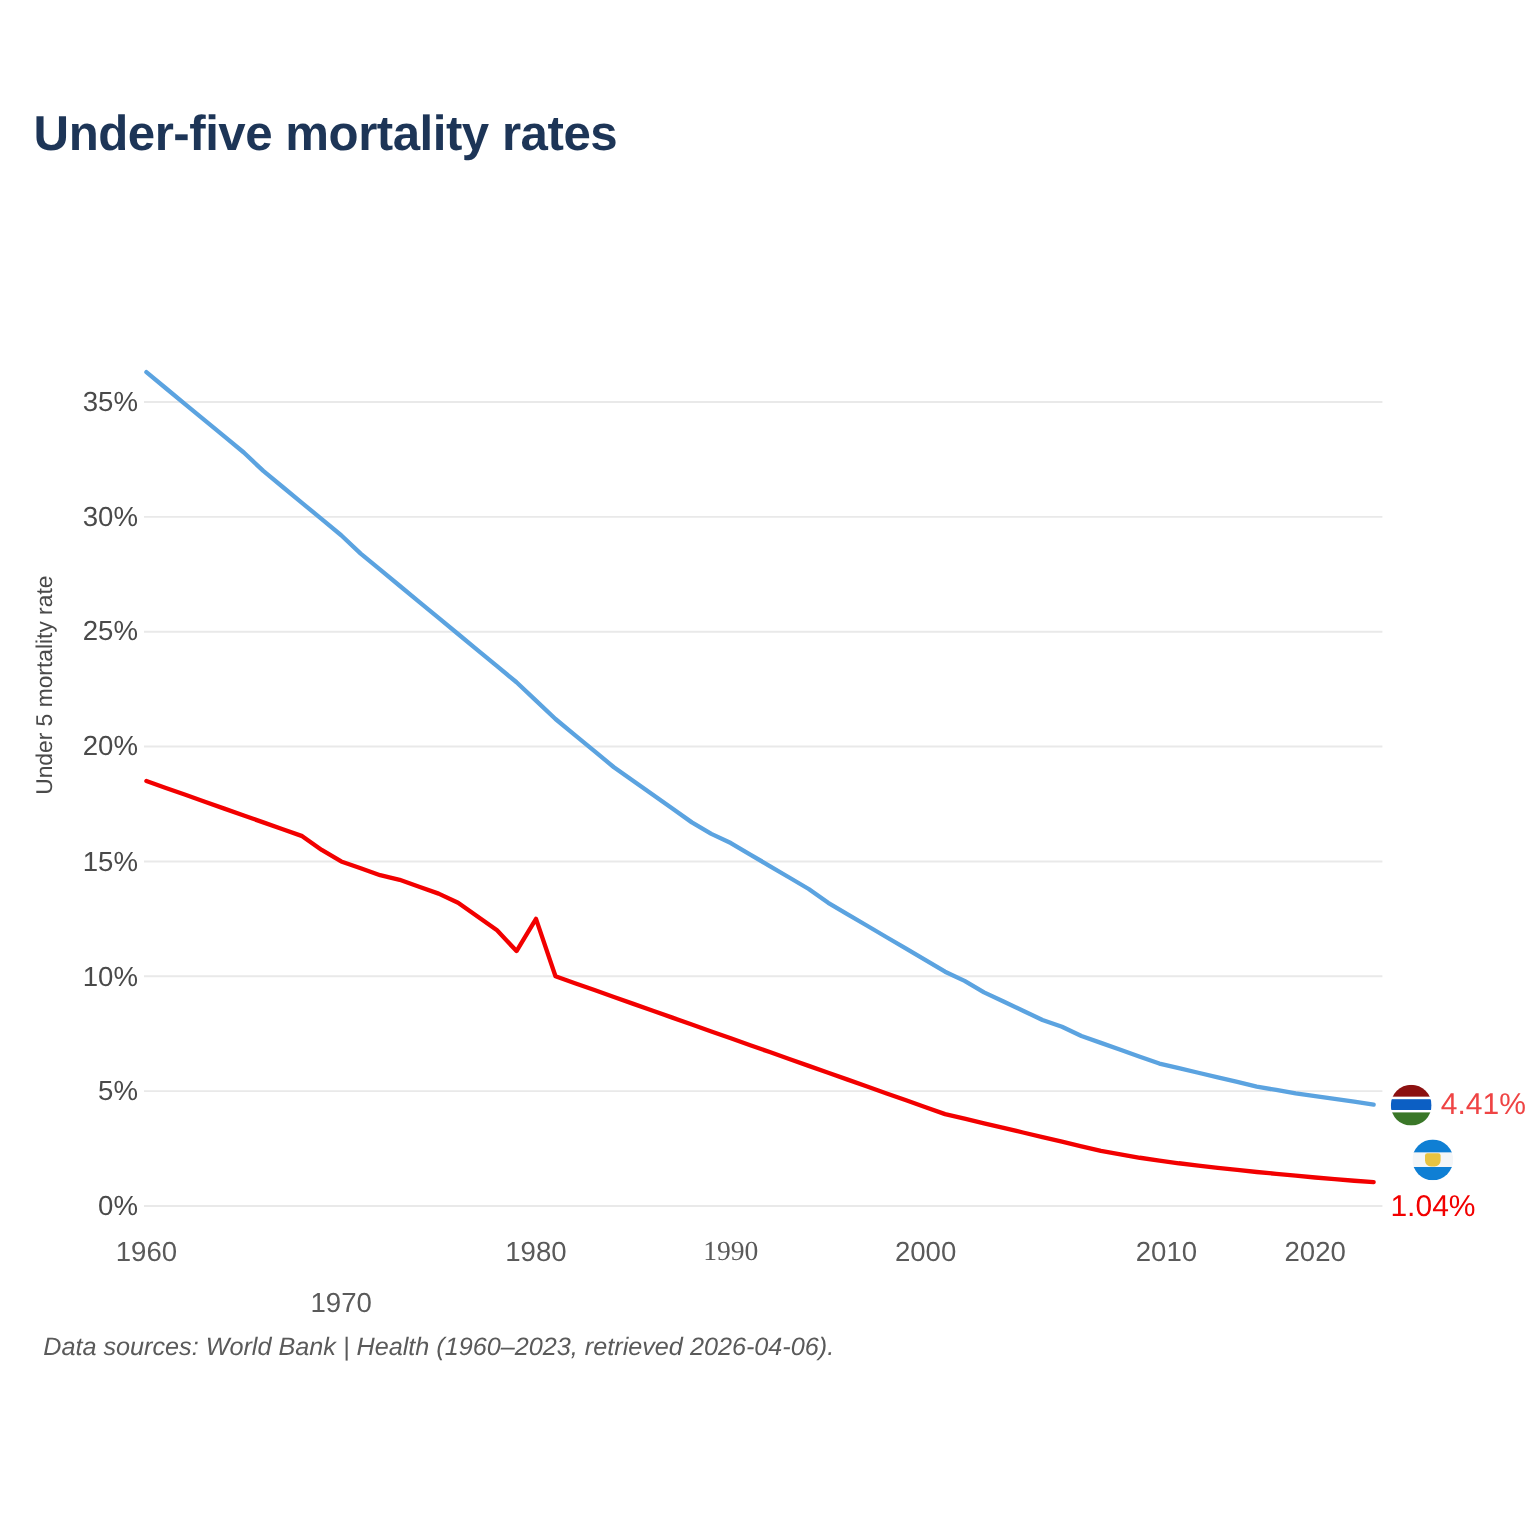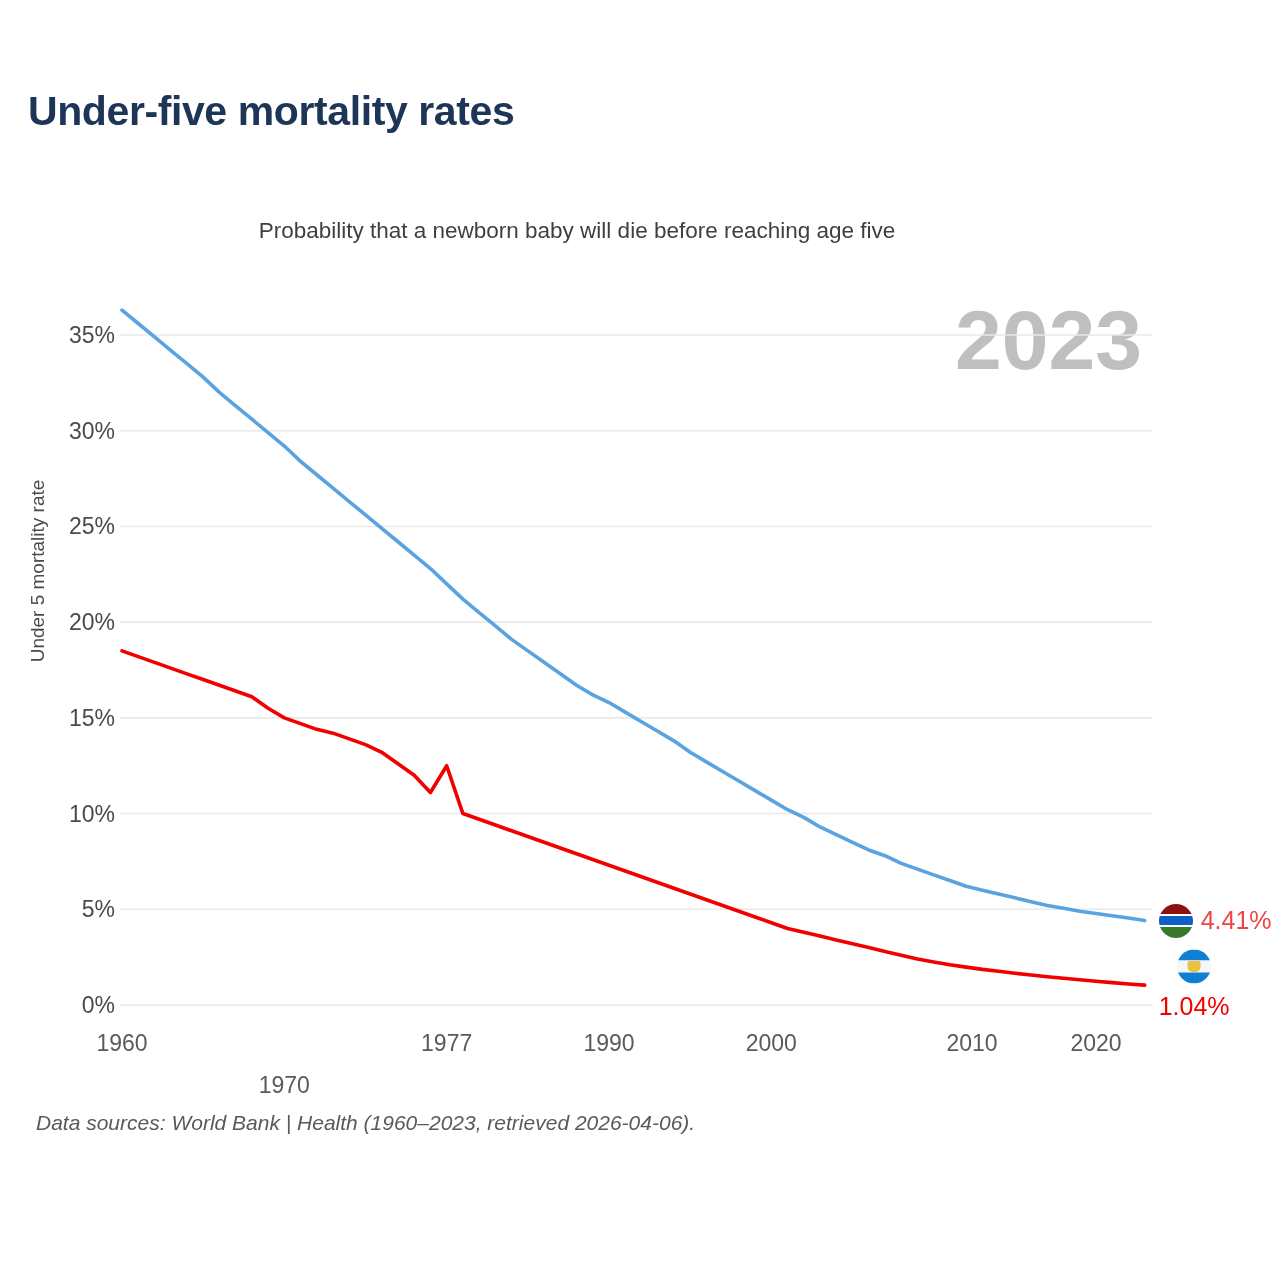--- a/index.html
+++ b/index.html
@@ -167,23 +167,21 @@
   .footer div { white-space: nowrap; }
 </style>
 </head>
 <body>
 
 <div id="page">
 
   <div class="title">Under-five mortality rates</div>
 
 
-  <div class="subtitle">Probability that a newborn baby will die before reaching age five</div>
-
-  <div class="watermark">2023</div>
+
 
   <div class="ylabel">Under 5 mortality rate</div>
 
   <svg class="plot" viewBox="0 0 1280 1280" preserveAspectRatio="none">
     <g id="gridlines">
         <line x1="120" x2="1152" y1="1005" y2="1005" stroke="#e9e9e9" stroke-width="1.6"></line>
         <line x1="120" x2="1152" y1="909.2857142857143" y2="909.2857142857143" stroke="#e9e9e9" stroke-width="1.6"></line>
         <line x1="120" x2="1152" y1="813.5714285714286" y2="813.5714285714286" stroke="#e9e9e9" stroke-width="1.6"></line>
         <line x1="120" x2="1152" y1="717.8571428571429" y2="717.8571428571429" stroke="#e9e9e9" stroke-width="1.6"></line>
         <line x1="120" x2="1152" y1="622.1428571428571" y2="622.1428571428571" stroke="#e9e9e9" stroke-width="1.6"></line>
@@ -203,22 +201,22 @@
       <div class="ytick" style="top: 813.571px;">10%</div>
       <div class="ytick" style="top: 717.857px;">15%</div>
       <div class="ytick" style="top: 622.143px;">20%</div>
       <div class="ytick" style="top: 526.429px;">25%</div>
       <div class="ytick" style="top: 430.714px;">30%</div>
       <div class="ytick" style="top: 335px;">35%</div>
     </div>
   <div id="xticks">
       <div class="xtick" style="left: 122px;">1960</div>
       <div class="xtick" style="left: 284.333px; margin-top: 42px;">1970</div>
-      <div class="xtick" style="left: 446.667px;">1977</div>
-      <div class="xtick" style="left: 609px;">1990</div>
+      <div class="xtick" style="left: 446.667px;">1980</div>
+      <div class="xtick" style="left: 609px; font-family: Liberation Serif, serif;">1990</div>
       <div class="xtick" style="left: 771.333px;">2000</div>
       <div class="xtick" style="left: 972px;">2010</div>
       <div class="xtick" style="left: 1096px;">2020</div>
     </div>
 
   <div class="endlabel" id="end-gambia" style="left: 1158.7px; top: 920.58px;">
     <span class="flag flag-gm">
       <b class="gm1"></b>
         <b class="gm-w"></b>
         <b class="gm2"></b>

